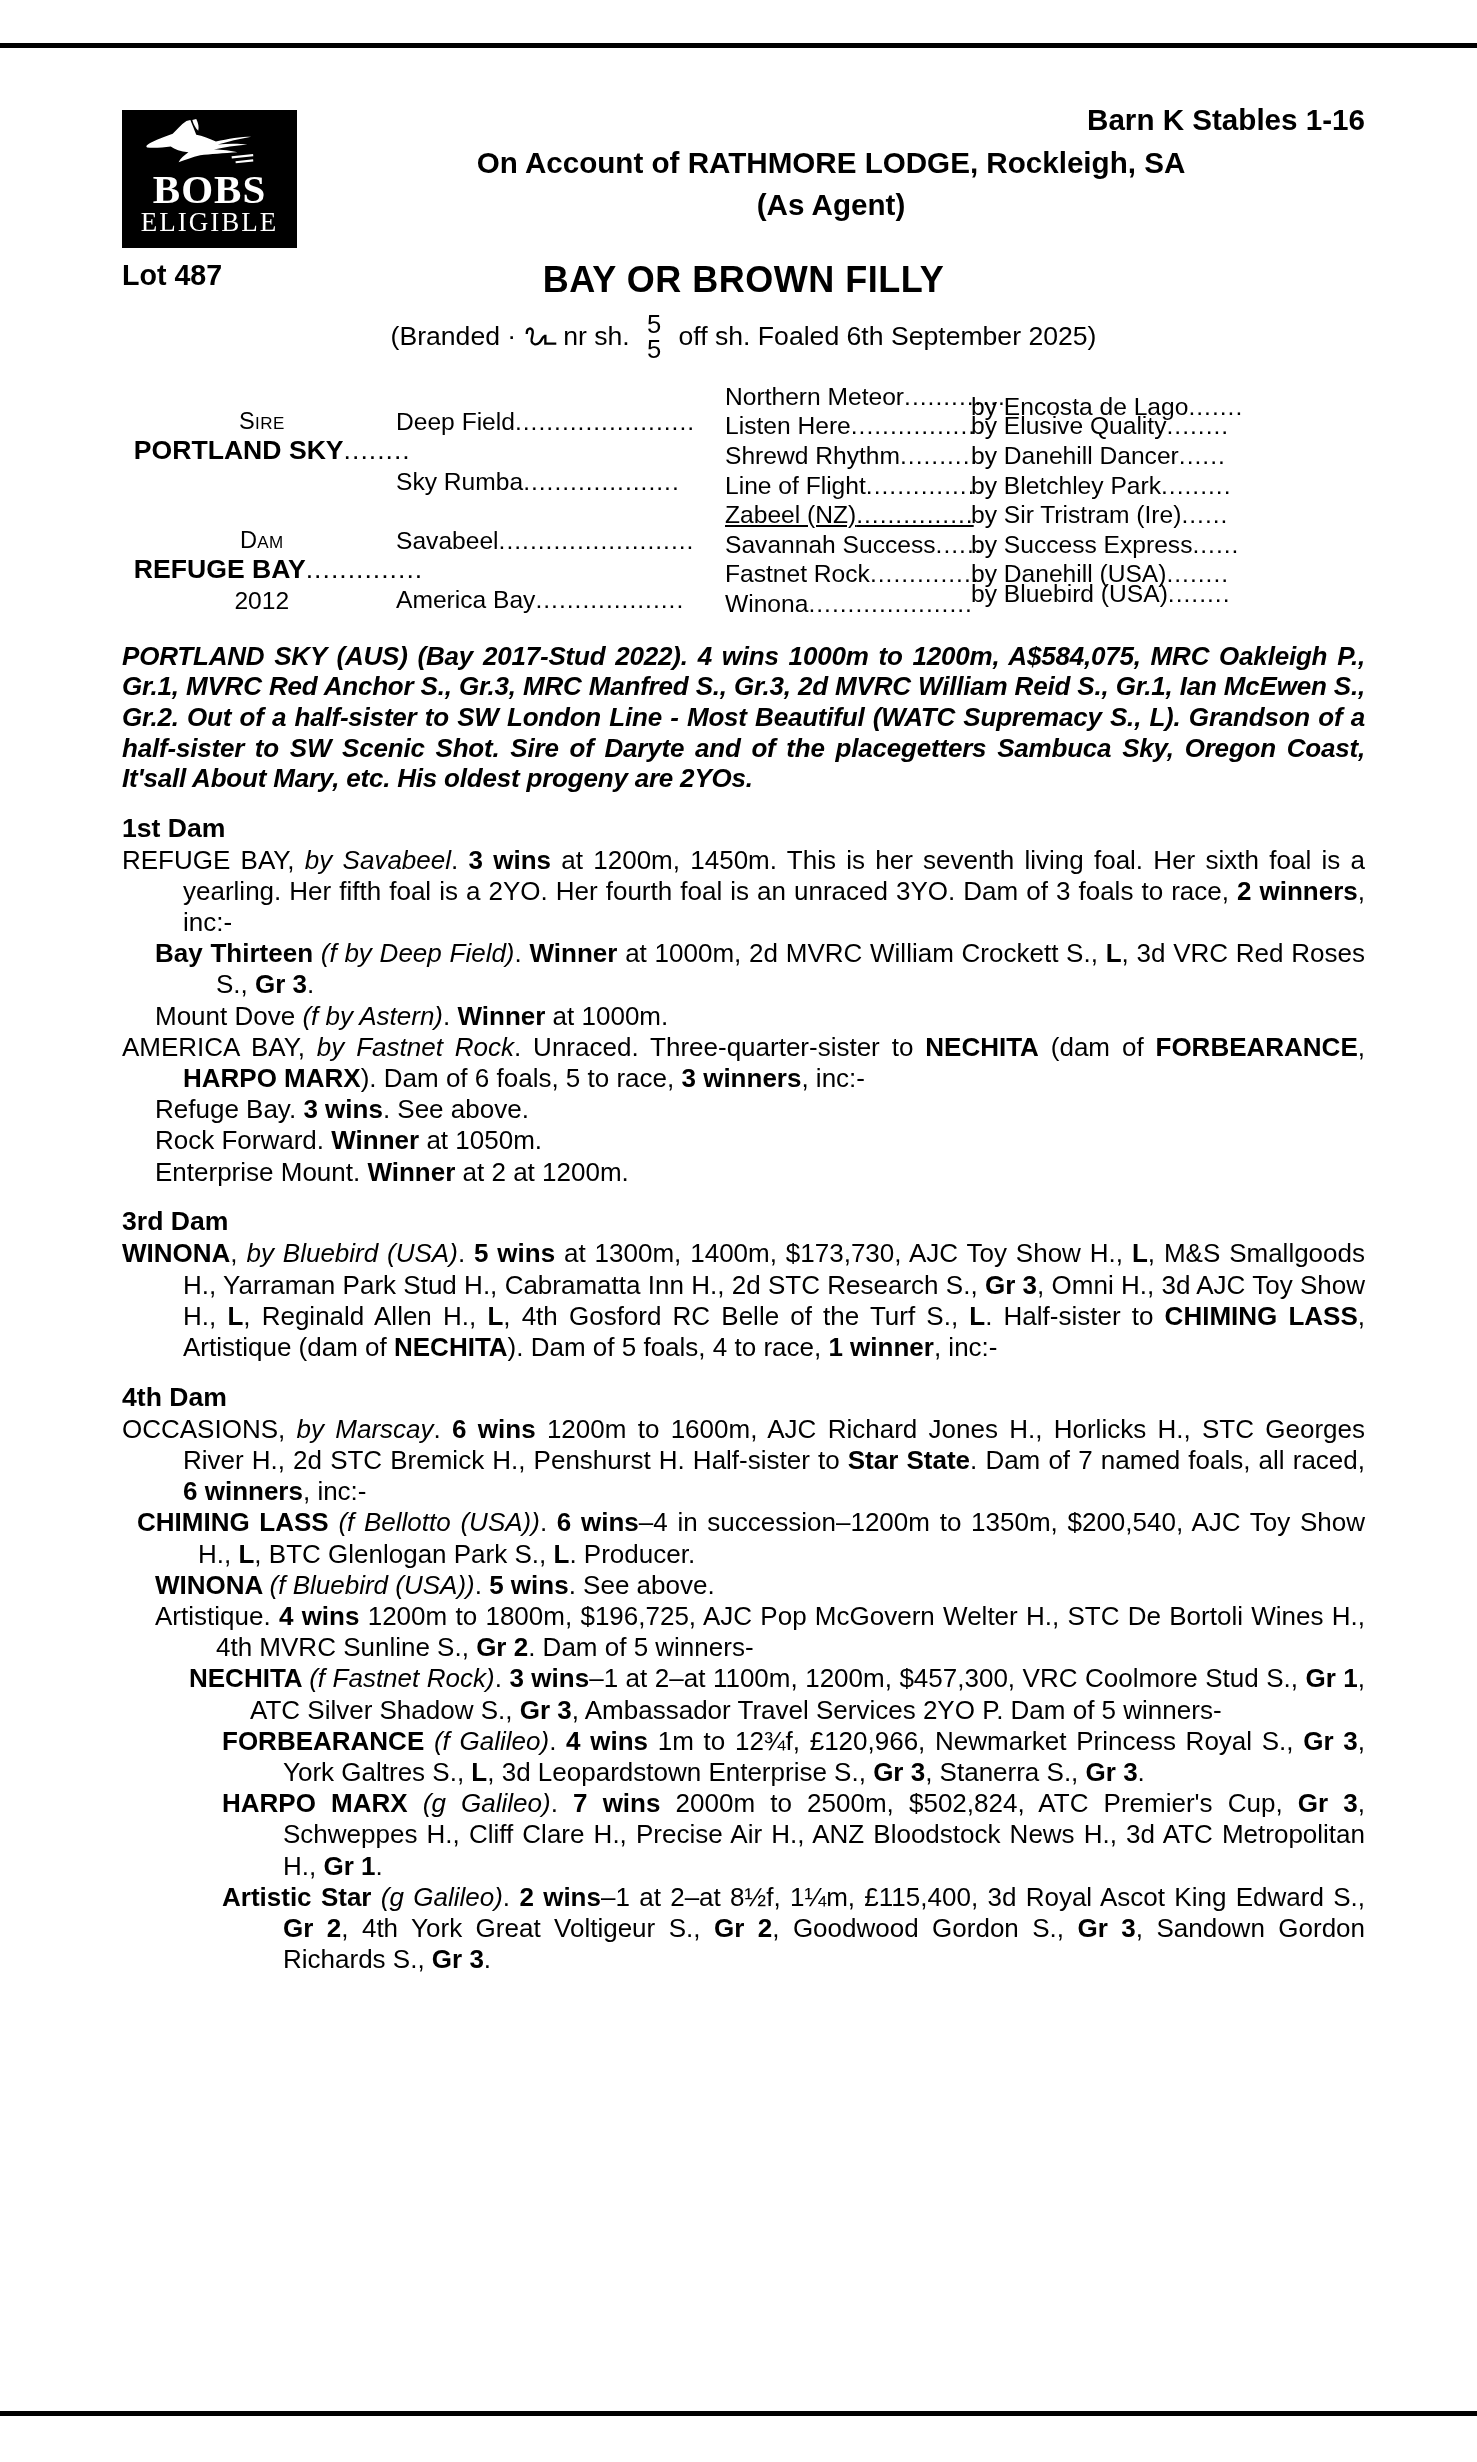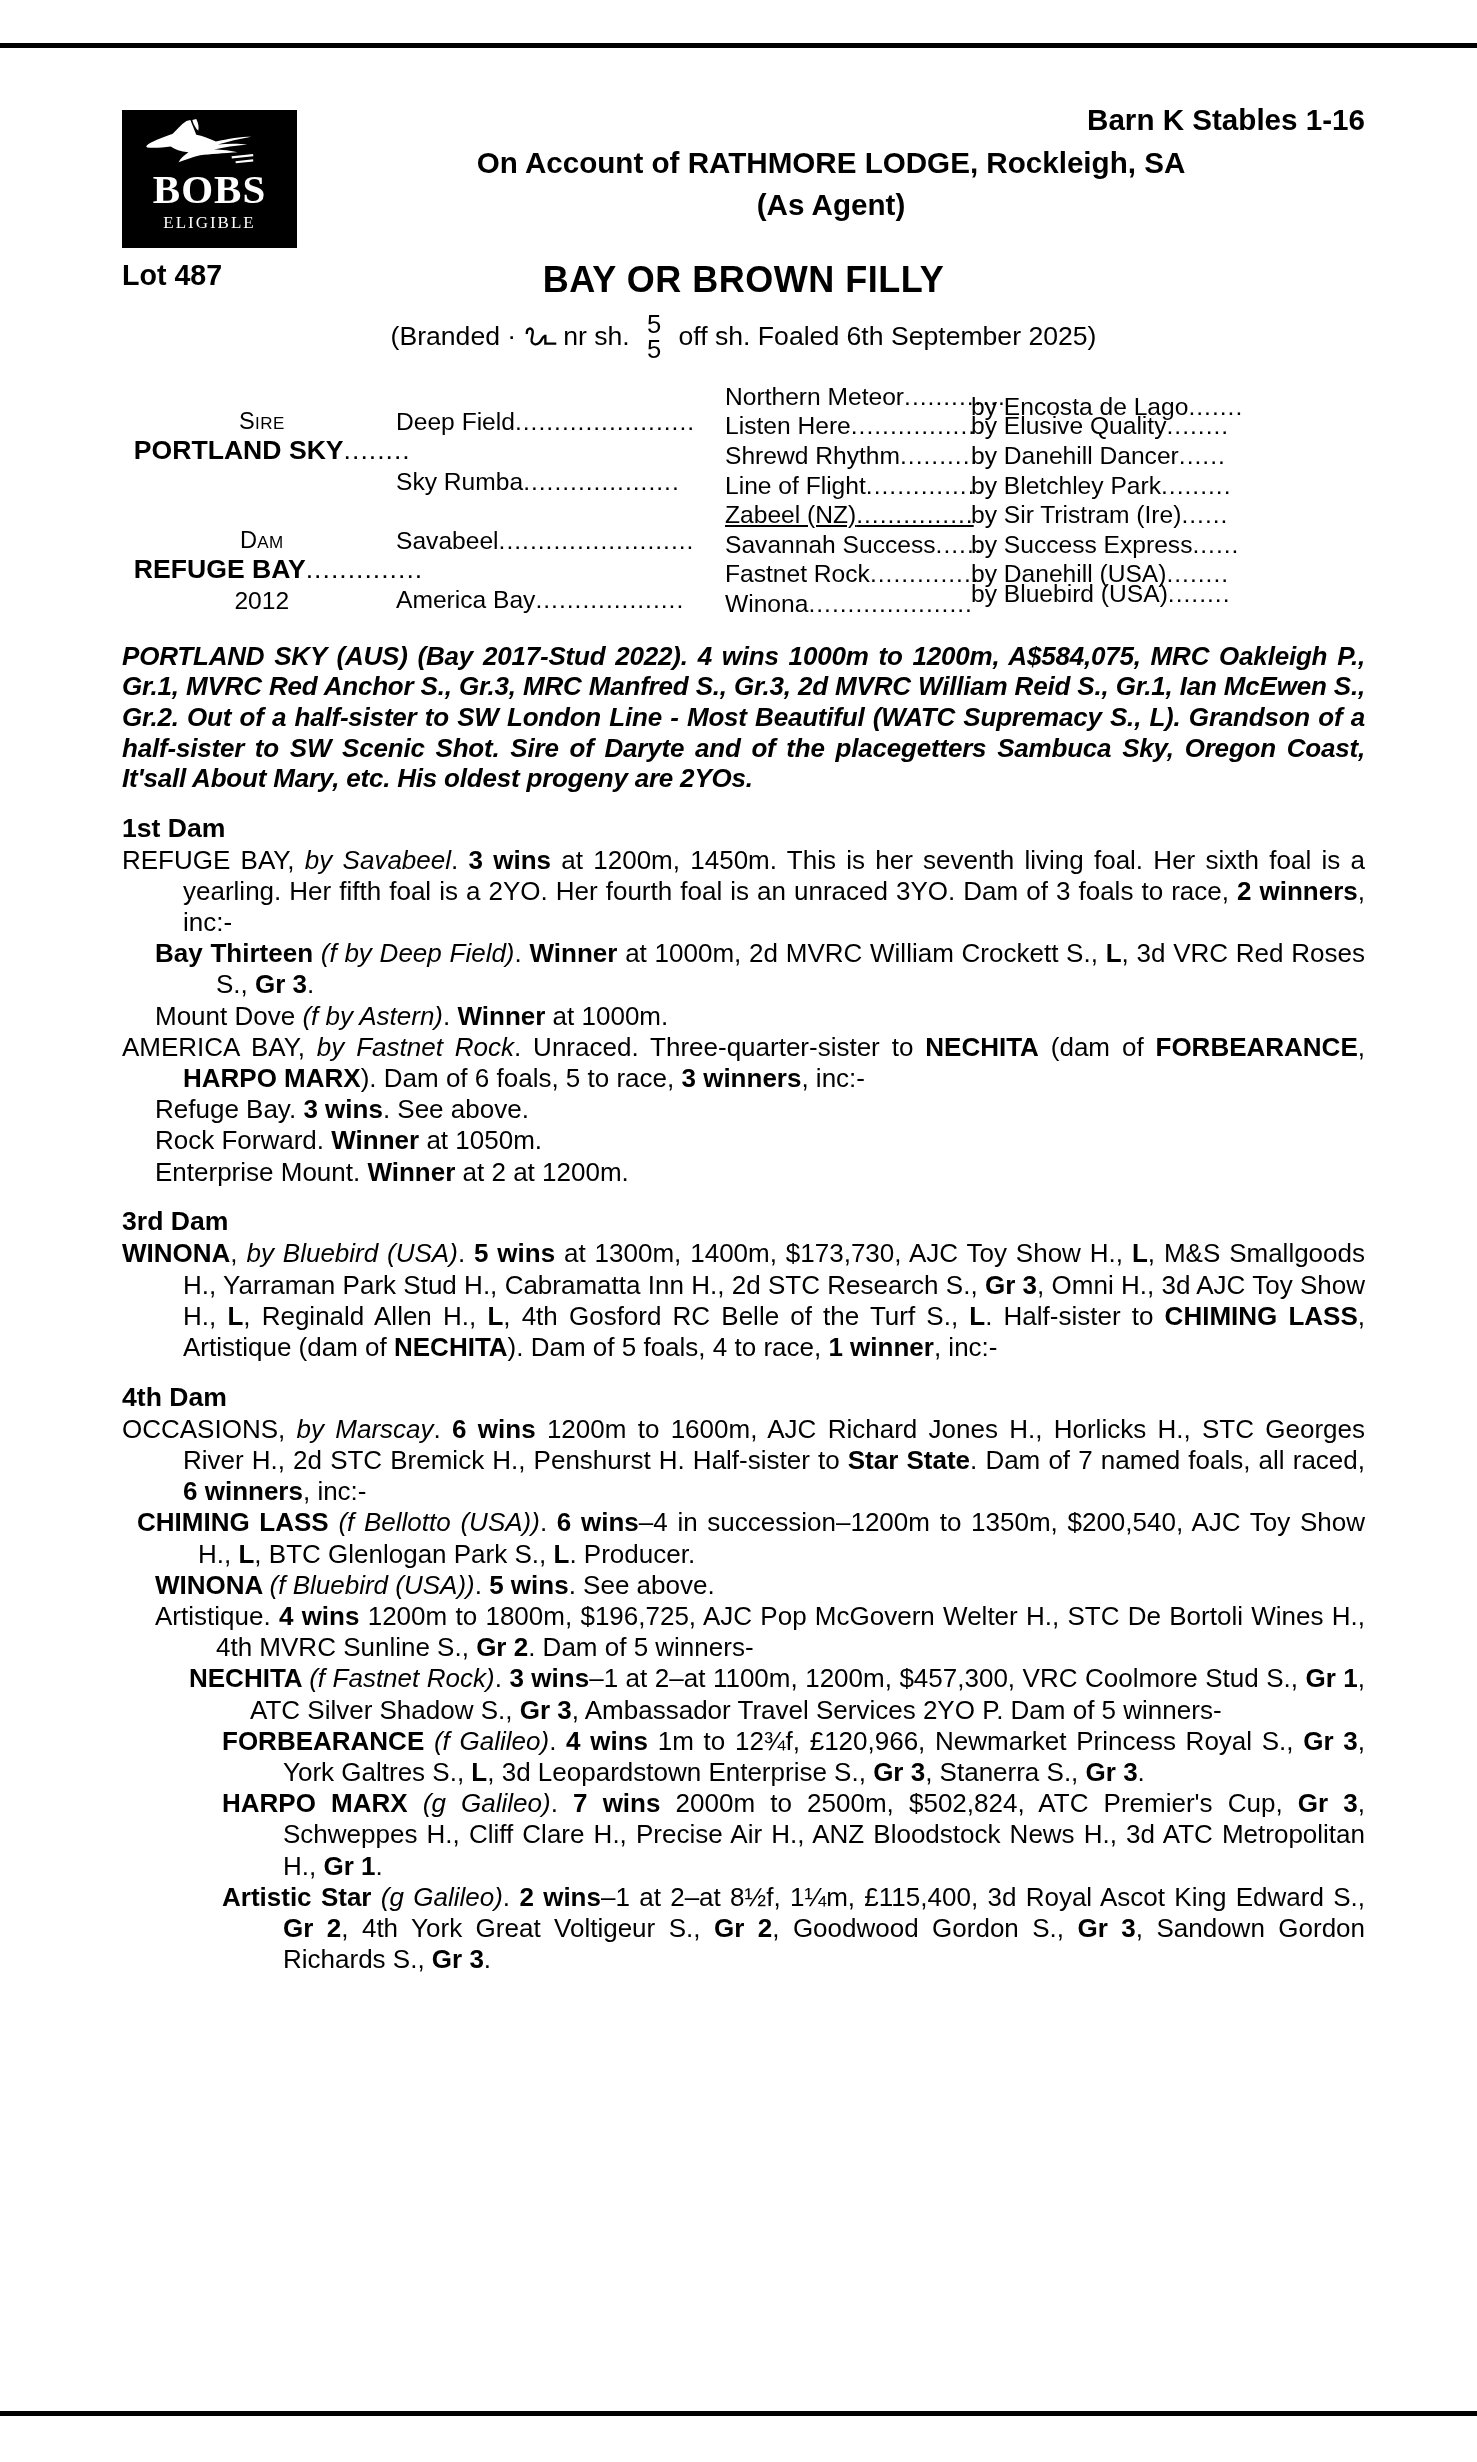--- a/index.html
+++ b/index.html
@@ -70,21 +70,21 @@
   .bobs-logo .bobs-word {
     font-family: "Liberation Serif", serif;
     font-size: 41px;
     font-weight: 700;
     letter-spacing: 1px;
     line-height: 43px;
     margin-top: -2px;
   }
   .bobs-logo .elig-word {
     font-family: "Liberation Serif", serif;
-    font-size: 17px;
+    font-size: 27px;
     letter-spacing: 2px;
     line-height: 23.6px;
   }
 
   .barn {
     position: absolute;
     right: 0; top: 7.9px;
     font-size: 29.6px;
     font-weight: 700;
     white-space: nowrap;

